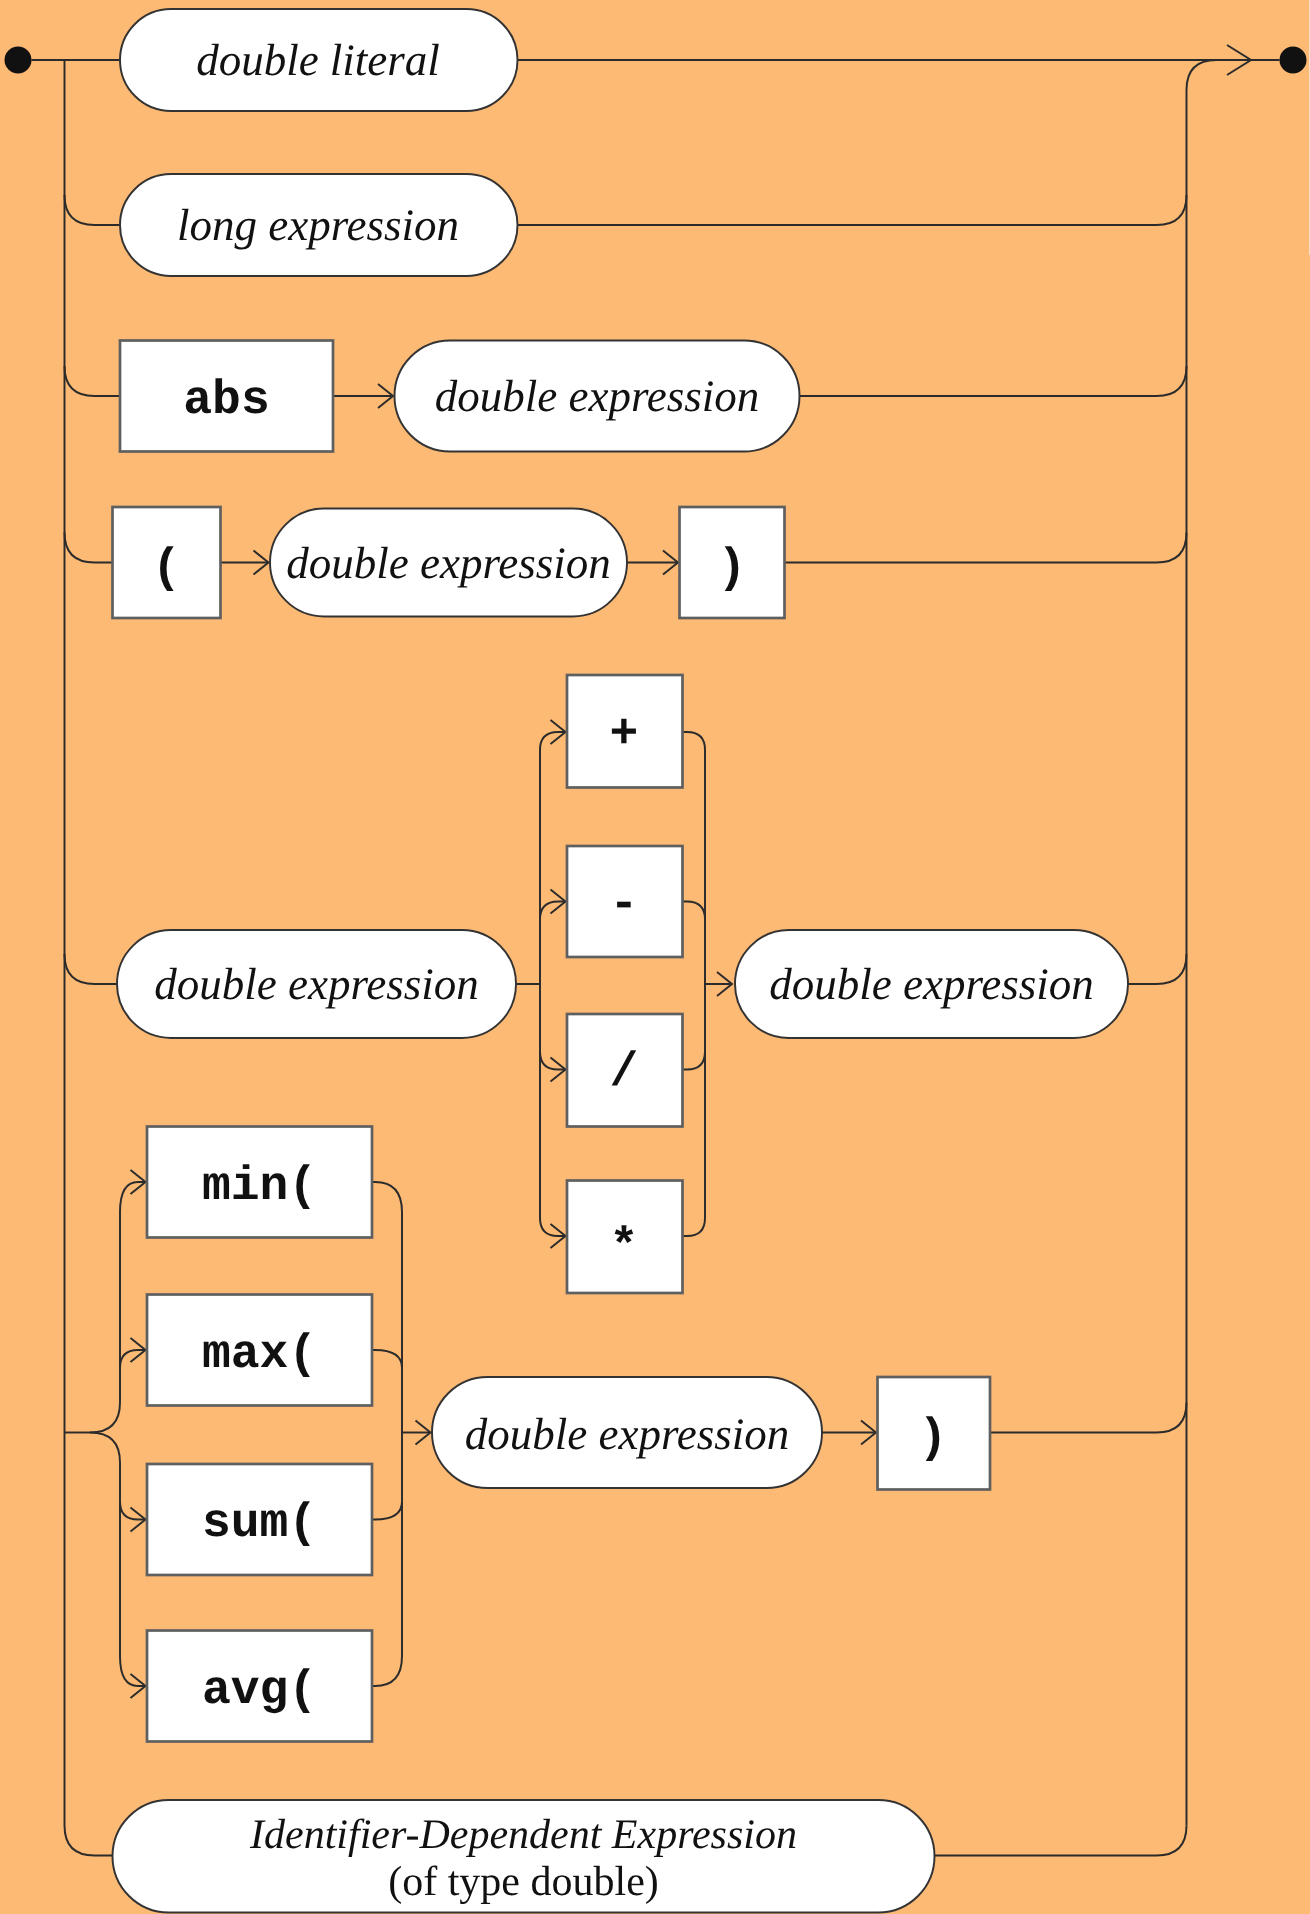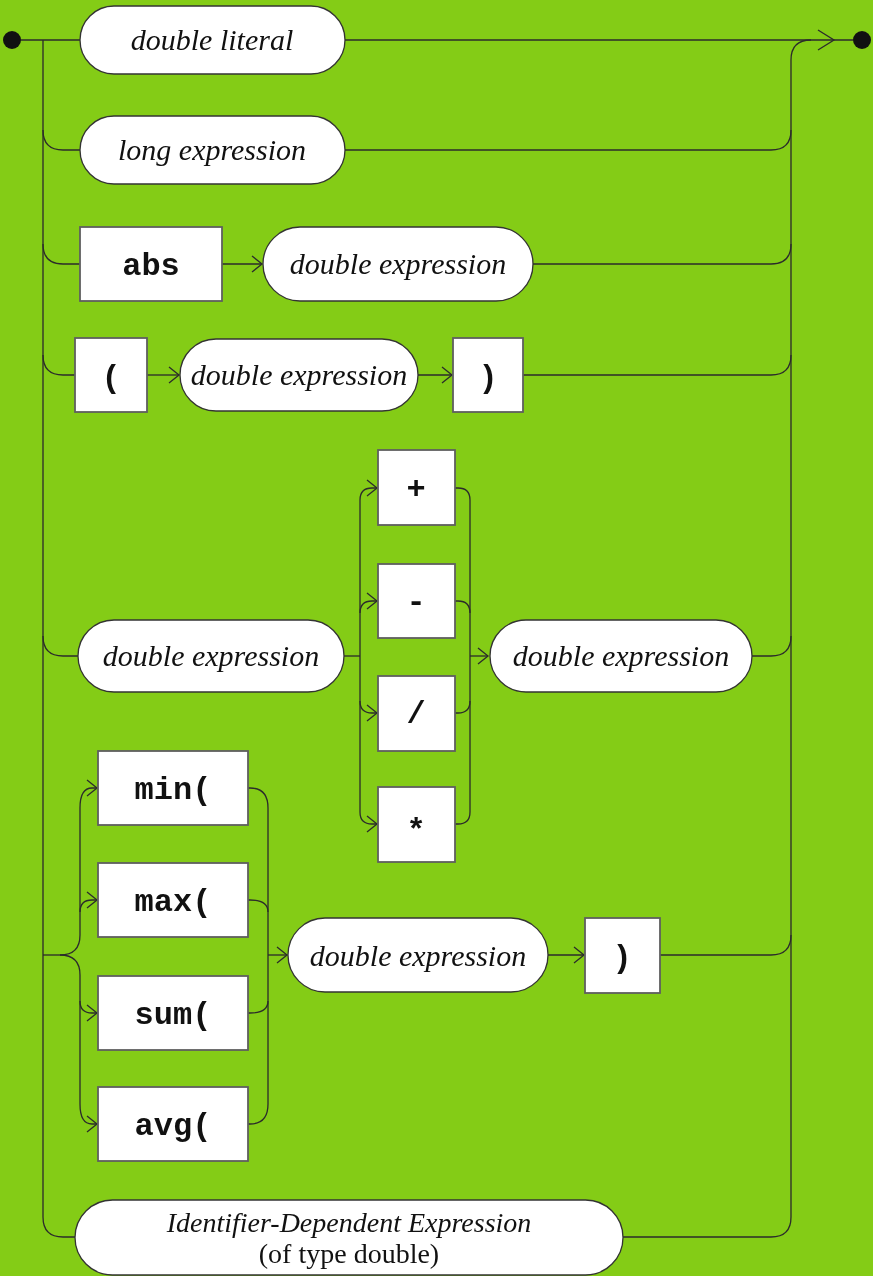--- a/index.html
+++ b/index.html
@@ -4,21 +4,21 @@
 <style>
   html, body {
     margin: 0;
     padding: 0;
     background: #ffffff;
   }
   .stage {
     position: relative;
     width: 873px;
     height: 1276px;
-    background: #84cc16;
+    background: #fdba74;
     font-family: "Liberation Serif", serif;
   }
   svg { display: block; }
 
   .wire {
     fill: none;
     stroke: #2b2b2b;
     stroke-width: 1.3;
   }
   .arrow {

